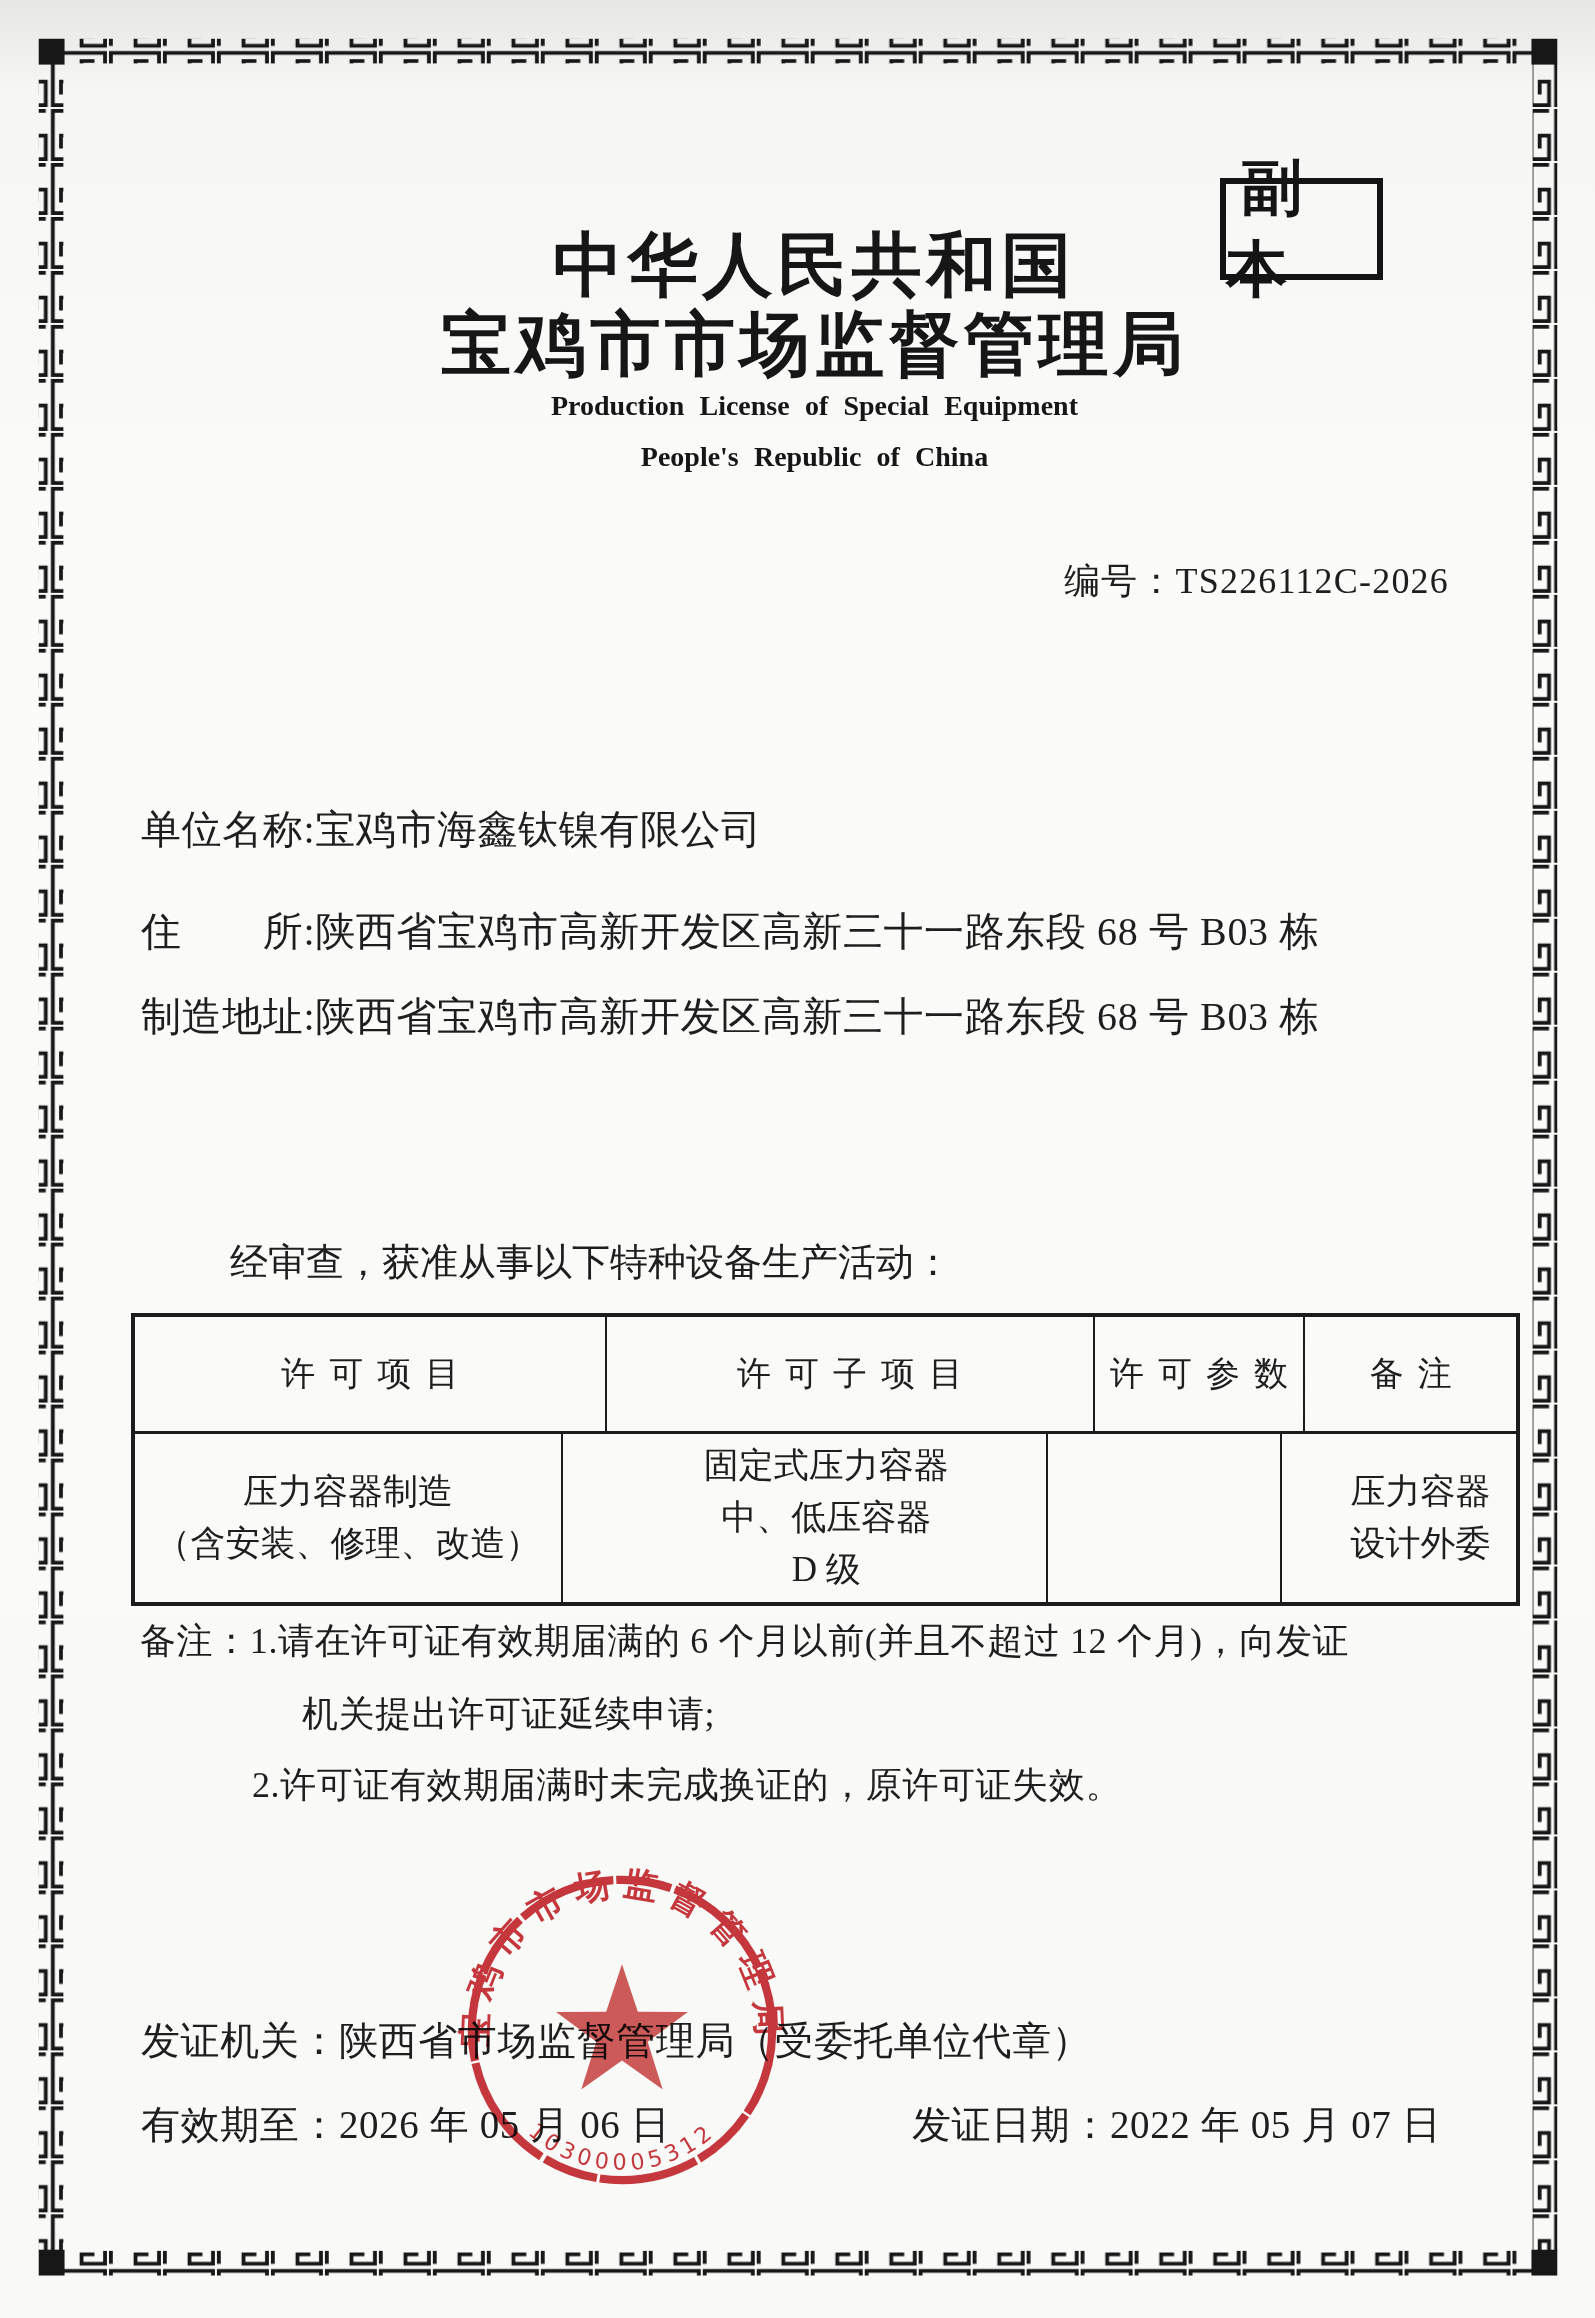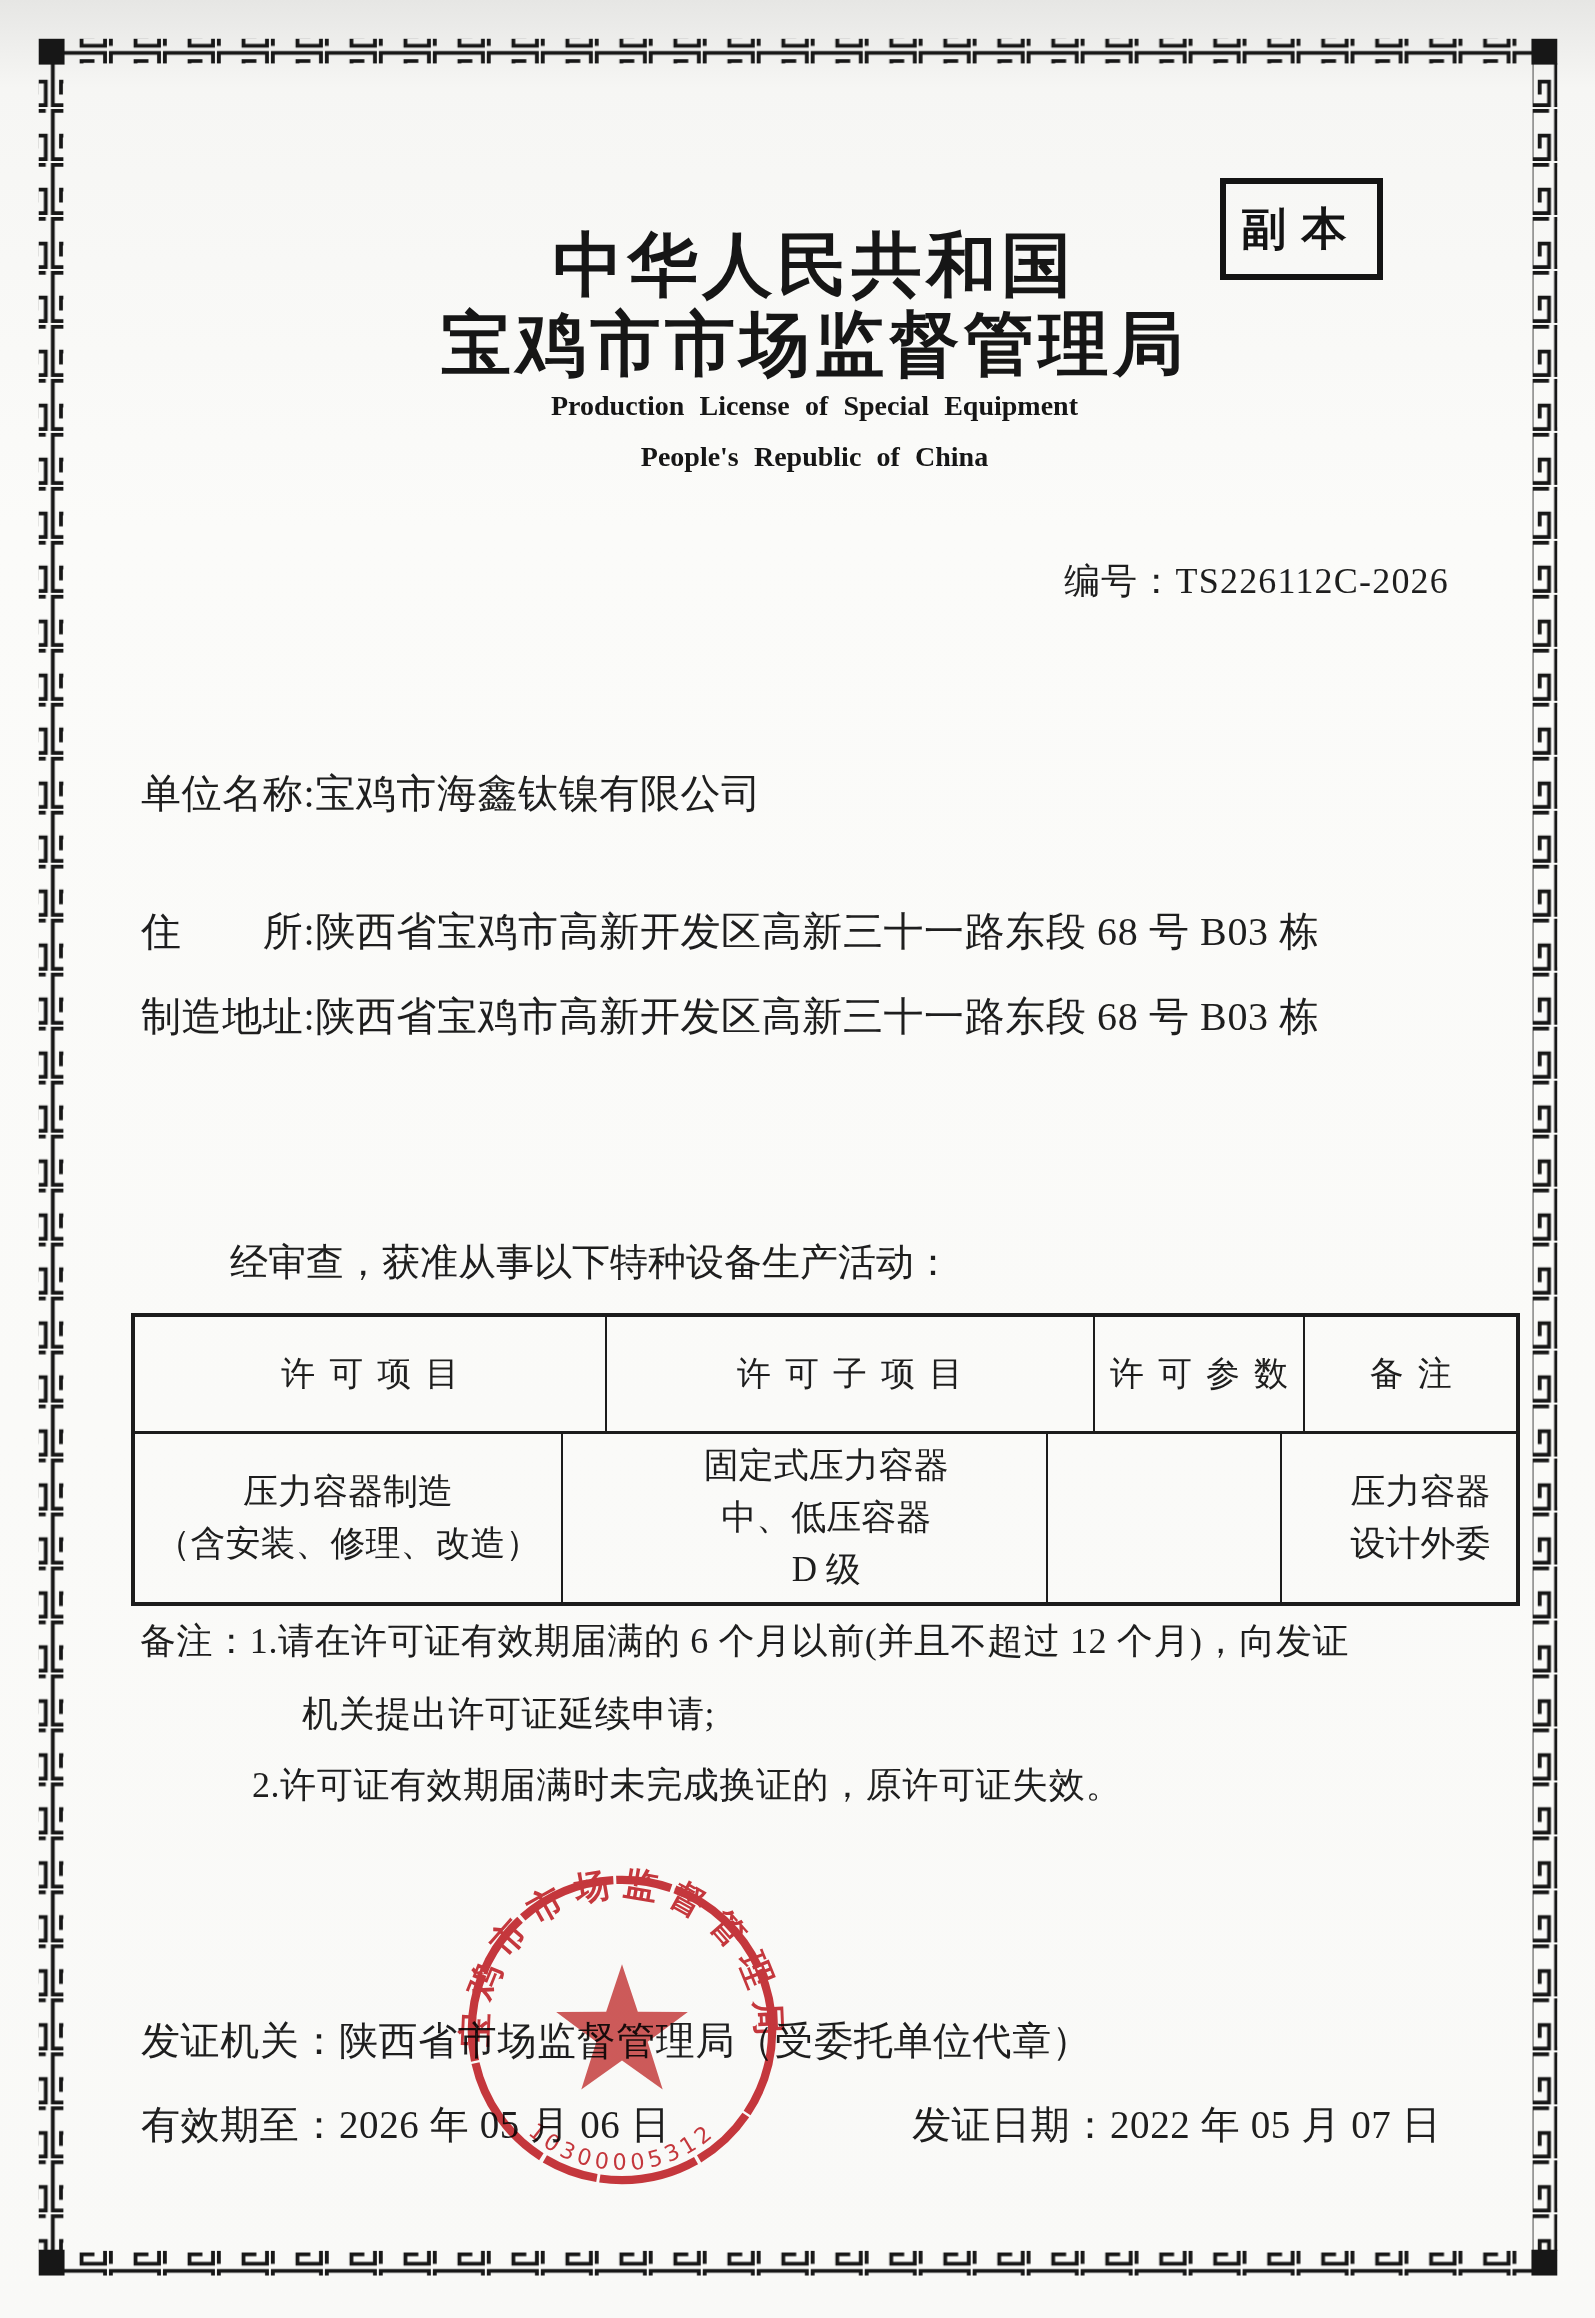--- a/index.html
+++ b/index.html
@@ -8,21 +8,21 @@
     background:linear-gradient(180deg,#e6e6e4 0px,#f6f6f4 88px,#fbfbf9 528px,#f9f9f7 100%);
     font-family:"Liberation Serif","DejaVu Serif",serif;color:#1e1e1e;
   }
   .abs{position:absolute;}
   .center-band{left:0;width:1549px;text-align:center;margin-left:40px;}
   .title-cn{font-size:70px;font-weight:700;letter-spacing:4.7px;white-space:nowrap;color:#161616;}
   .title-en{font-size:28px;font-weight:700;word-spacing:8.2px;white-space:nowrap;color:#161616;}
   .badge{
     left:1220px;top:178px;width:163px;height:102px;border:6.5px solid #141414;
     display:flex;align-items:center;box-sizing:border-box;
-    font-size:45px;font-weight:700;letter-spacing:15.3px;text-indent:15.3px;color:#141414;
+    font-size:61px;font-weight:700;letter-spacing:15.3px;text-indent:15.3px;color:#141414;
   }
   .license-line{top:557px;right:147px;font-size:36px;white-space:nowrap;letter-spacing:1.2px;}
   .field-line{left:141px;font-size:40px;white-space:nowrap;letter-spacing:0.6px;}
   .intro-line{left:230px;top:1237px;font-size:38px;white-space:nowrap;}
   .permit-table{
     left:131px;top:1313px;width:1389px;border:4.7px solid #1c1c1c;box-sizing:border-box;
     background:transparent;
   }
   .t-row{display:flex;width:100%;box-sizing:border-box;}
   .t-row.header{height:117px;border-bottom:3.5px solid #1c1c1c;box-sizing:border-box;}
@@ -69,21 +69,21 @@
 
   <div class="abs center-band title-cn" style="top:219px;">中华人民共和国</div>
   <div class="abs center-band title-cn" style="top:298px;">宝鸡市市场监督管理局</div>
   <div class="abs center-band title-en" style="top:390px;">Production License of Special Equipment</div>
   <div class="abs center-band title-en" style="top:441px;">People's Republic of China</div>
 
   <div class="abs license-line">
     <span>编号：</span><span>TS226112C-2026</span>
   </div>
 
-  <div class="abs field-line" style="top:766px;">
+  <div class="abs field-line" style="top:802px;">
     <span>单位名称:</span><span>宝鸡市海鑫钛镍有限公司</span>
   </div>
   <div class="abs field-line" style="top:904px;">
     <span>住　　所:</span><span>陕西省宝鸡市高新开发区高新三十一路东段 68 号 B03 栋</span>
   </div>
   <div class="abs field-line" style="top:989px;">
     <span>制造地址:</span><span>陕西省宝鸡市高新开发区高新三十一路东段 68 号 B03 栋</span>
   </div>
 
   <div class="abs intro-line">经审查，获准从事以下特种设备生产活动：</div>

